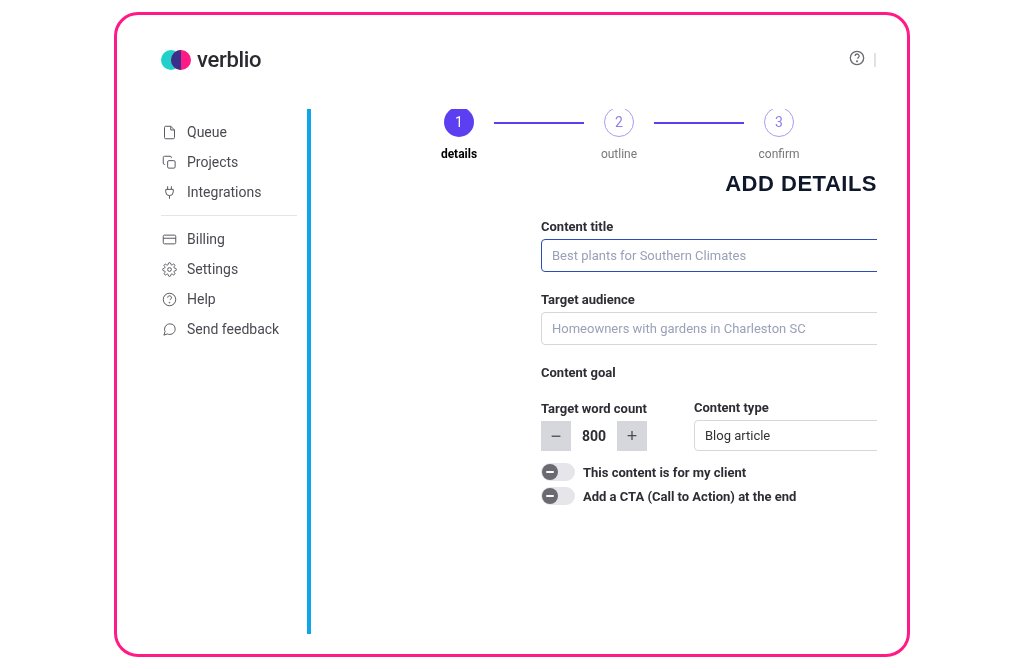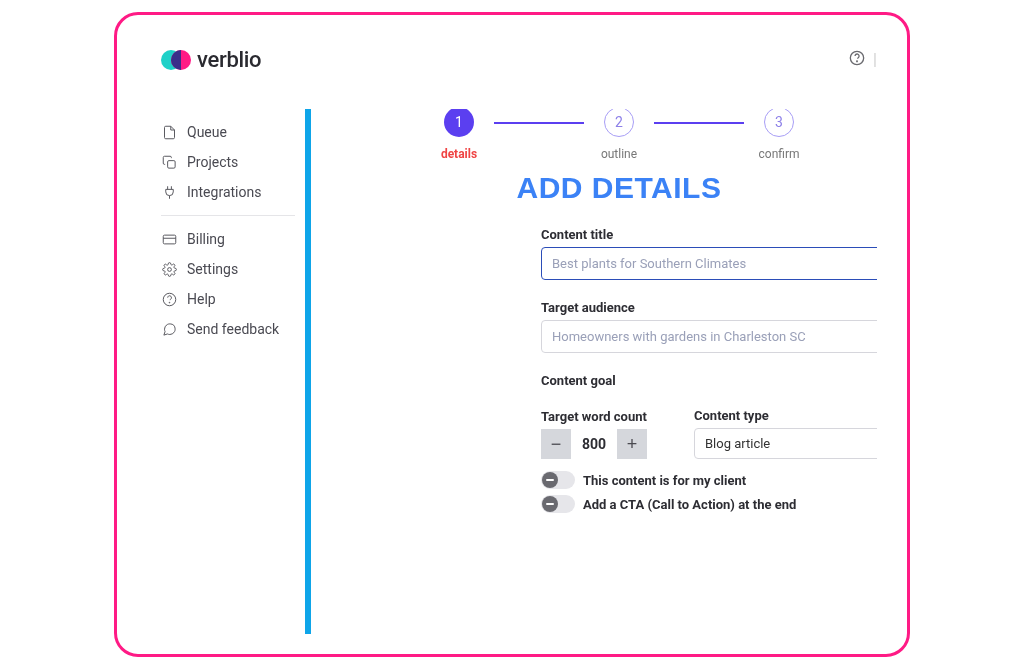--- a/index.html
+++ b/index.html
@@ -31,21 +31,21 @@
     .logo-mark { position: relative; width: 30px; height: 22px; }
     .logo-mark .c1 { position: absolute; width: 20px; height: 20px; background: #1fd1c8; border-radius: 50%; left: 0; top: 1px; }
     .logo-mark .c2 { position: absolute; width: 20px; height: 20px; background: #ff1a85; border-radius: 50%; left: 10px; top: 1px; }
     .logo-mark .c3 { position: absolute; width: 10px; height: 20px; background: #3a2f8a; border-radius: 10px 0 0 10px; left: 10px; top: 1px; }
     .logo-text { font-size: 22px; font-weight: 500; color: #2a2a30; letter-spacing: -0.3px; }
     .help-top { color: #6a6a6f; font-size: 16px; display: flex; align-items: center; gap: 8px; }
     .help-top .sep { color: #d0d0d0; }
     .container { display: flex; height: 100%; padding-top: 56px; }
     .sidebar {
       width: 150px;
-      border-right: 6px solid #0ea5e9;
+      border-right: 4px solid #0ea5e9;
       padding-right: 10px;
       padding-top: 8px;
       font-size: 14px;
     }
     .nav-item {
       display: flex;
       align-items: center;
       gap: 10px;
       color: #4a4a52;
       padding: 7px 0;
@@ -55,28 +55,28 @@
     .nav-item .ico svg { width: 15px; height: 15px; }
     .nav-divider { border-top: 1px solid #e5e5e8; margin: 8px 0; }
     .main { flex: 1; padding: 0 0 0 50px; overflow-y: auto; }
     .stepper { display: flex; align-items: flex-start; justify-content: center; gap: 0; margin-top: -2px; margin-bottom: 10px; }
     .step { display: flex; flex-direction: column; align-items: center; width: 70px; }
     .step-circle { width: 30px; height: 30px; border-radius: 50%; display: flex; align-items: center; justify-content: center; font-size: 14px; font-weight: 400; }
     .step-circle.active { background: #5b3ff0; color: #fff; }
     .step-circle.inactive { background: #fff; border: 1.5px solid #a79df5; color: #8d80e8; }
     .step-line { height: 1.5px; width: 90px; background: #5b3ff0; margin-top: 15px; }
     .step-label { font-size: 12px; color: #777; margin-top: 10px; }
-    .step-label.active { color: #ef4444; font-weight: 700; }
+    .step-label.active { color: #000000; font-weight: 700; }
     .page-title {
       font-family: Arial, sans-serif;
       font-weight: 800;
-      font-size: 30px;
+      font-size: 22px;
       letter-spacing: 0.5px;
-      color: #3b82f6;
-      text-align: center;
+      color: #0f172a;
+      text-align: right;
       margin: 8px 0 22px;
       font-stretch: condensed;
     }
     .form { width: 510px; margin-left: 180px; }
     .field-label { font-size: 13px; font-weight: 700; color: #2d2d33; margin-bottom: 5px; display: block; }
     .field-group { margin-bottom: 20px; }
     .text-input {
       width: 100%;
       border: 1px solid #d6d6dc;
       border-radius: 4px;

